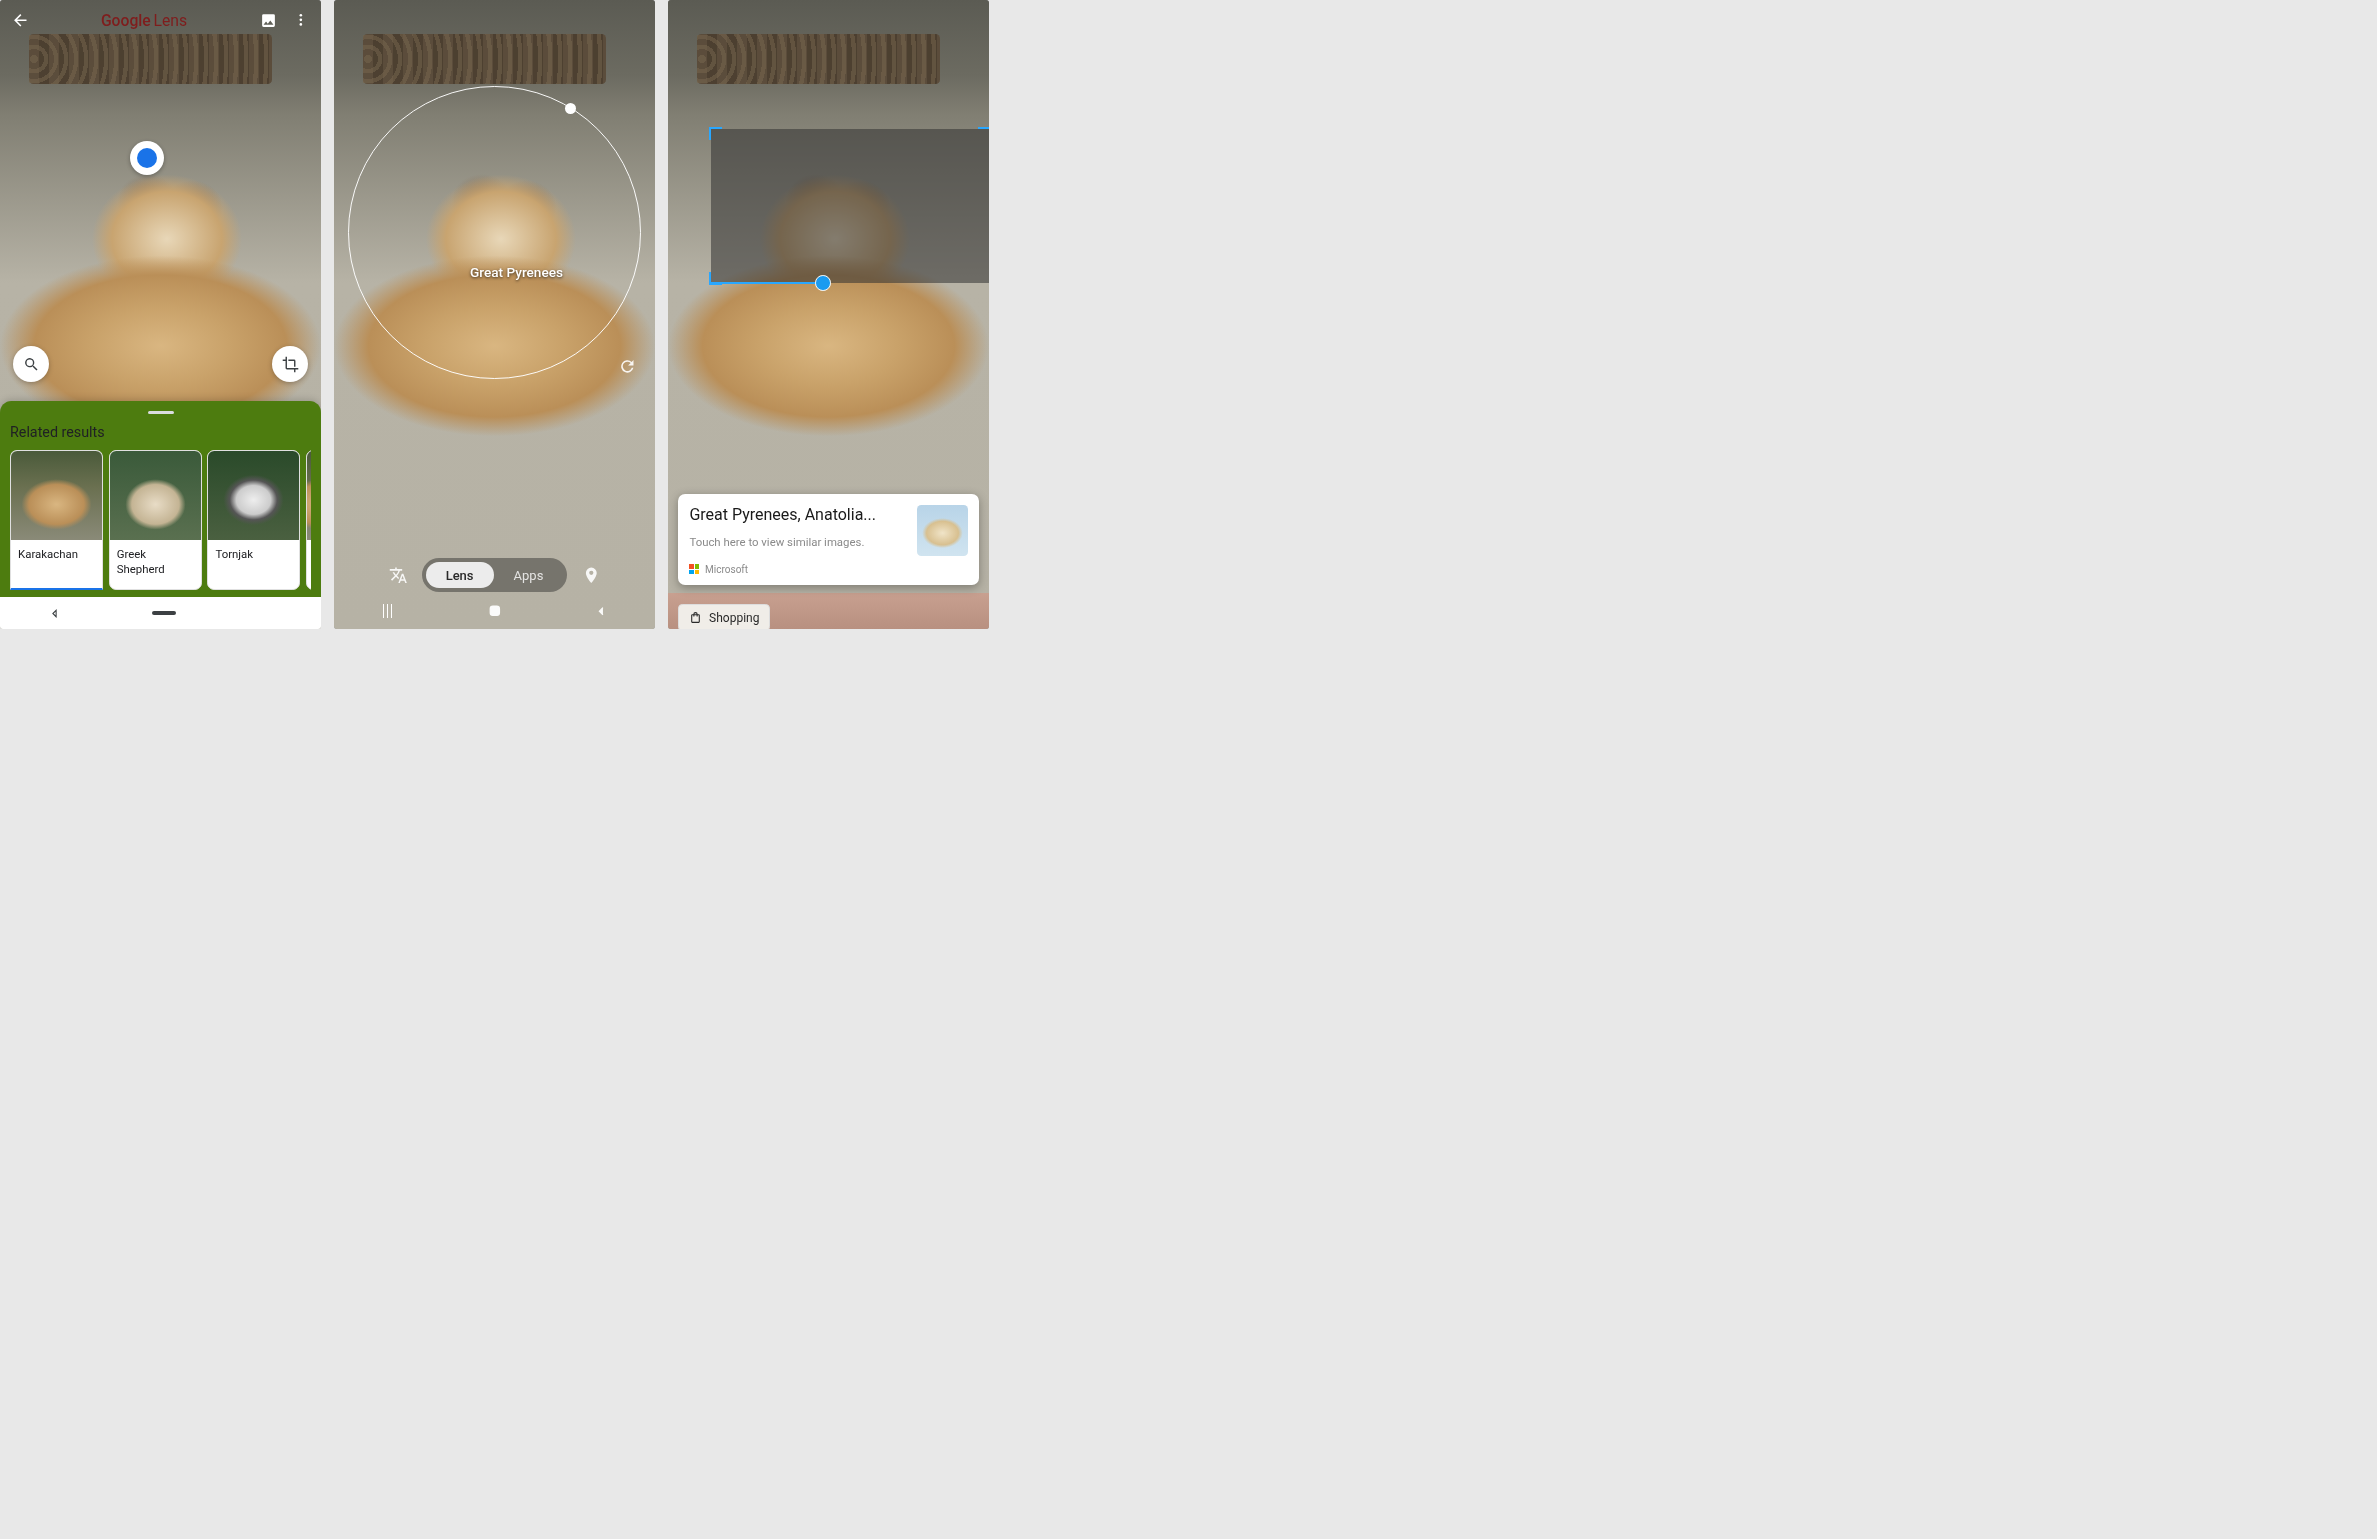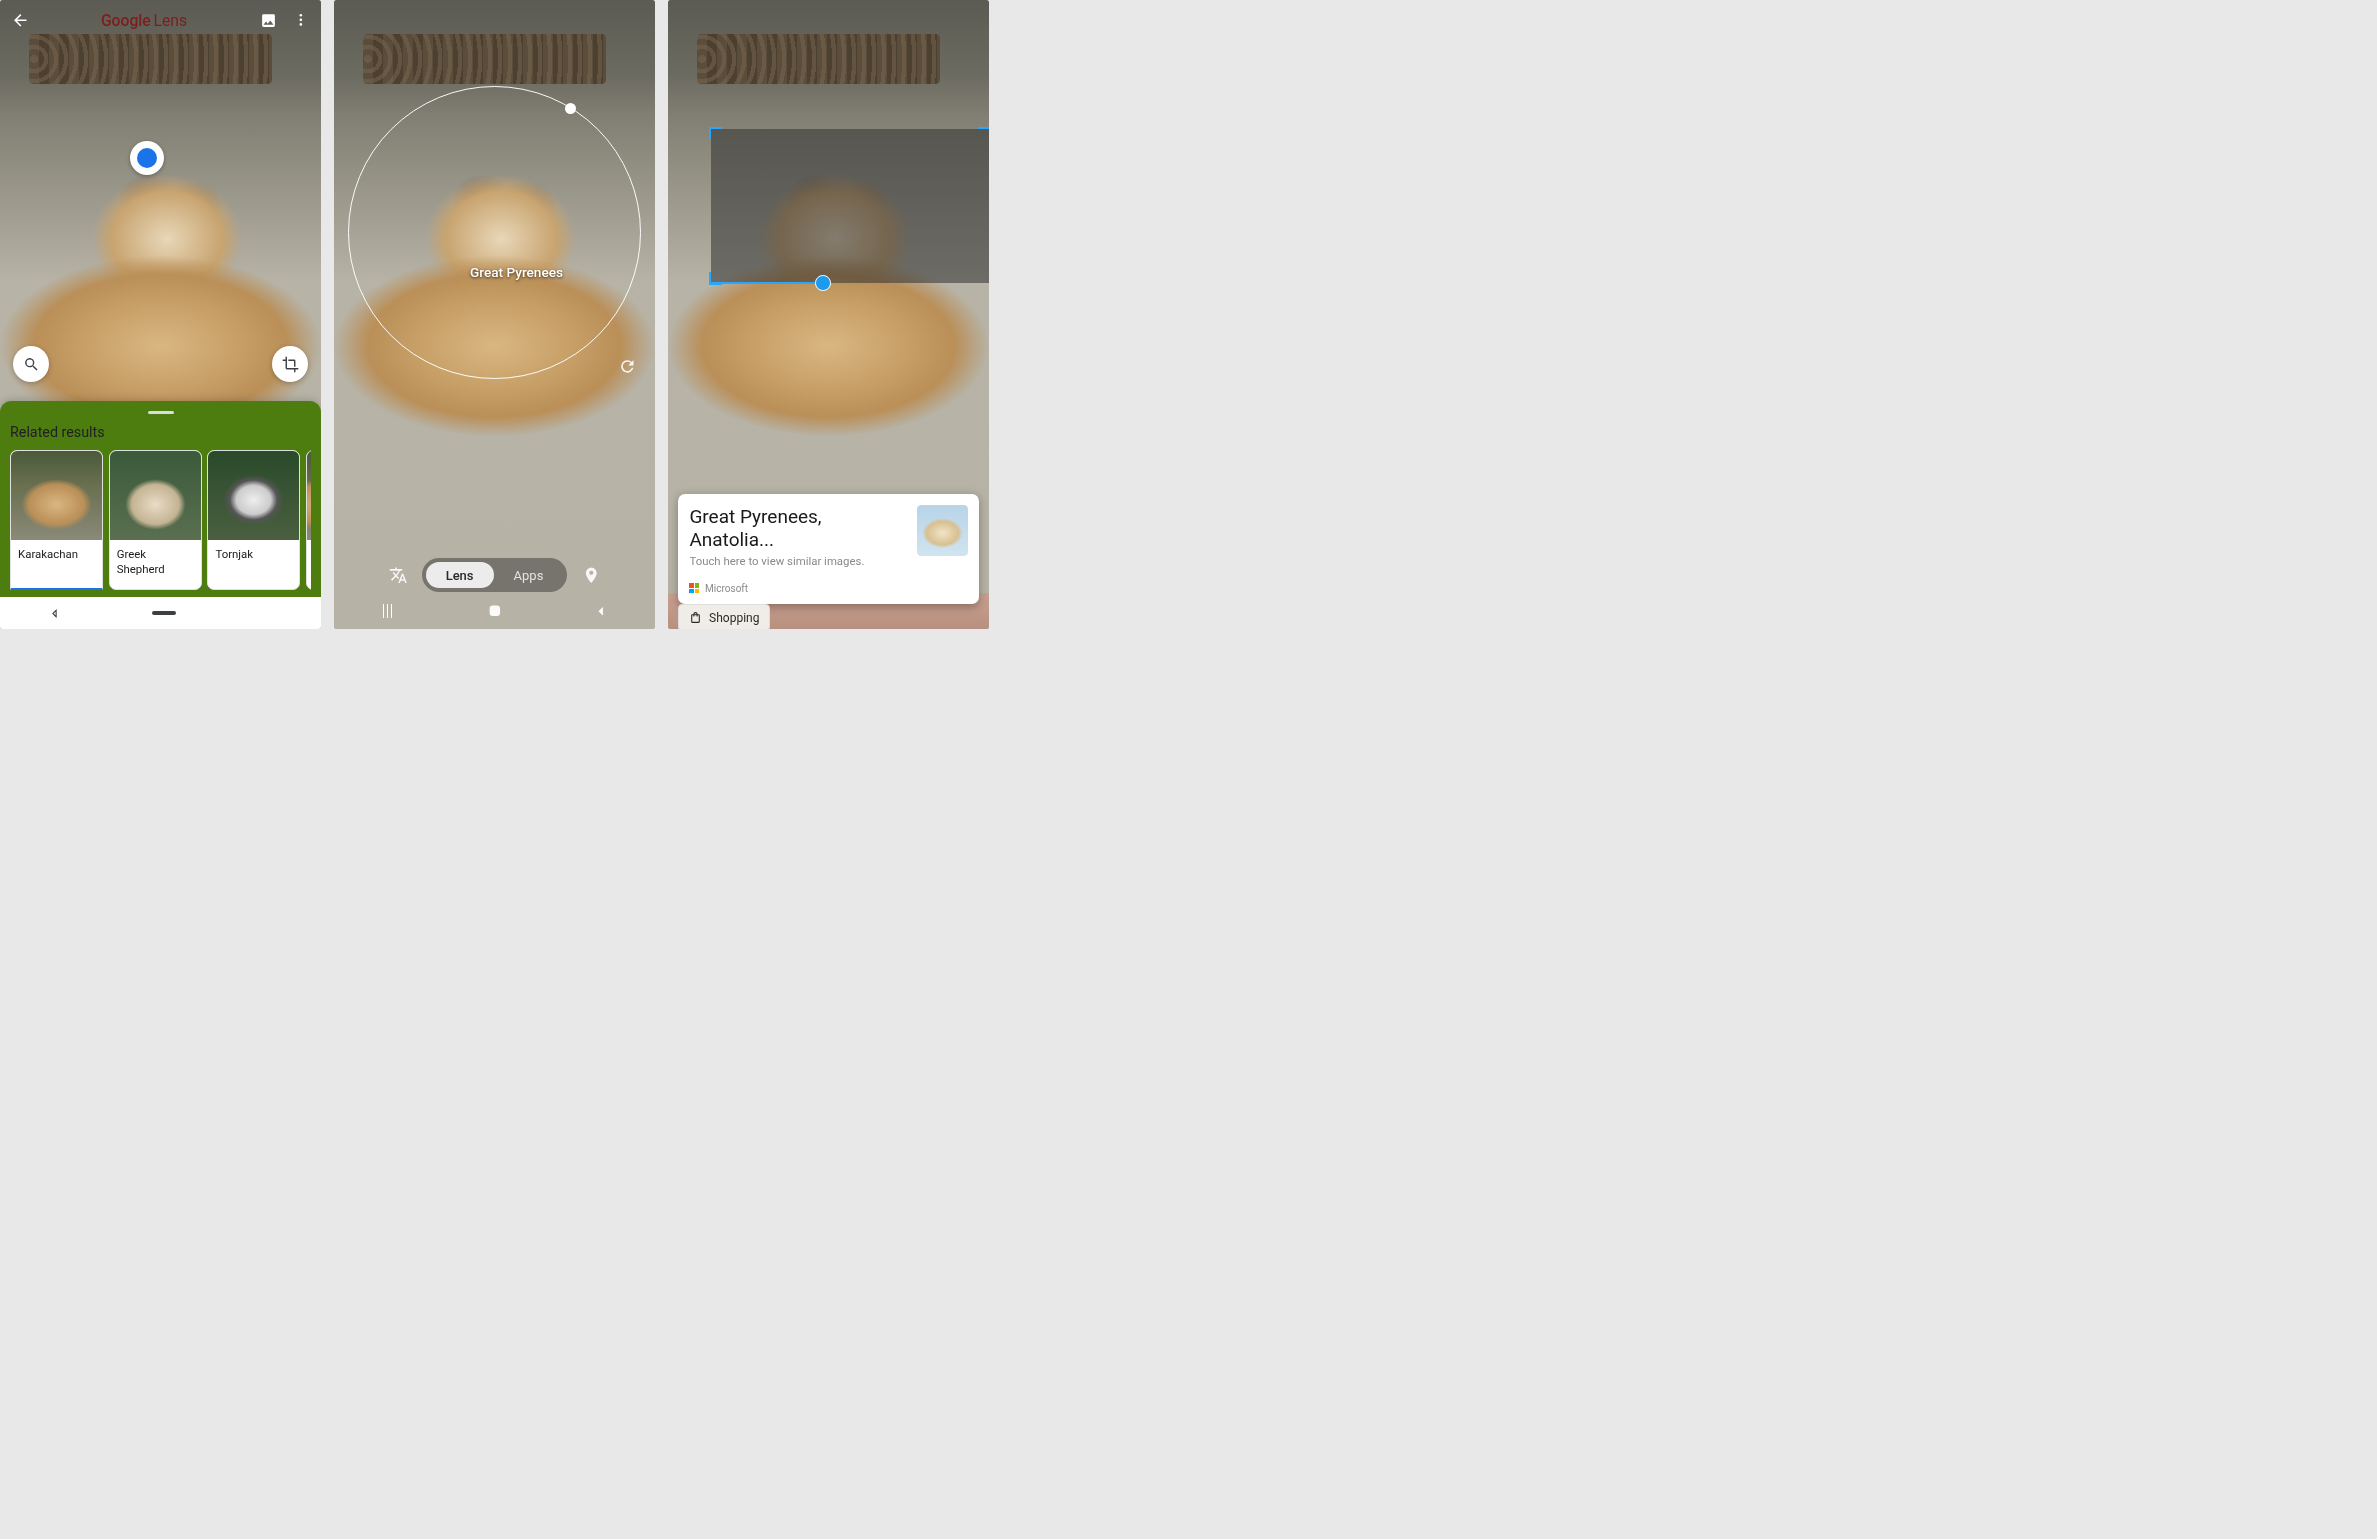--- a/index.html
+++ b/index.html
@@ -205,21 +205,21 @@
     position:absolute; height:1.4px; background:#29a7ff; bottom:-0.7px; left:0; width:118px;
   }
 
   .s3-card {
     position: absolute; left: 10px; right: 10px; top: 494px;
     background: #fff; border-radius: 7.1px; padding: 11.4px 11.4px 10px 11.4px;
     box-shadow: 0 2.9px 10px rgba(0,0,0,0.3);
     display: flex; gap: 10px; cursor:pointer;
   }
   .s3-card-body { flex: 1; }
-  .s3-card-title { font-size: 19px; color: #1a1a1a; margin-bottom: 3px; }
+  .s3-card-title { font-size: 16px; color: #1a1a1a; margin-bottom: 11px; }
   .s3-card-sub { font-size: 11.4px; color: #8a8a8a; line-height: 1.35; margin-bottom: 13px; }
   .s3-card-src { display: flex; align-items: center; gap: 5.7px; font-size: 10px; color: #8a8a8a; }
   .ms-logo { width:10px; height:10px; display:grid; grid-template-columns:1fr 1fr; grid-template-rows:1fr 1fr; gap:0.7px; }
   .ms-logo span:nth-child(1){background:#f25022;}
   .ms-logo span:nth-child(2){background:#7fba00;}
   .ms-logo span:nth-child(3){background:#00a4ef;}
   .ms-logo span:nth-child(4){background:#ffb900;}
   .s3-card-thumb { width: 51px; height: 51px; border-radius: 4.3px; background:
       radial-gradient(ellipse 29px 21.4px at 50% 55%, #f0e4c8 0%, #d8c090 55%, transparent 70%),
       linear-gradient(#b8d4e8, #d0e4f0); }

